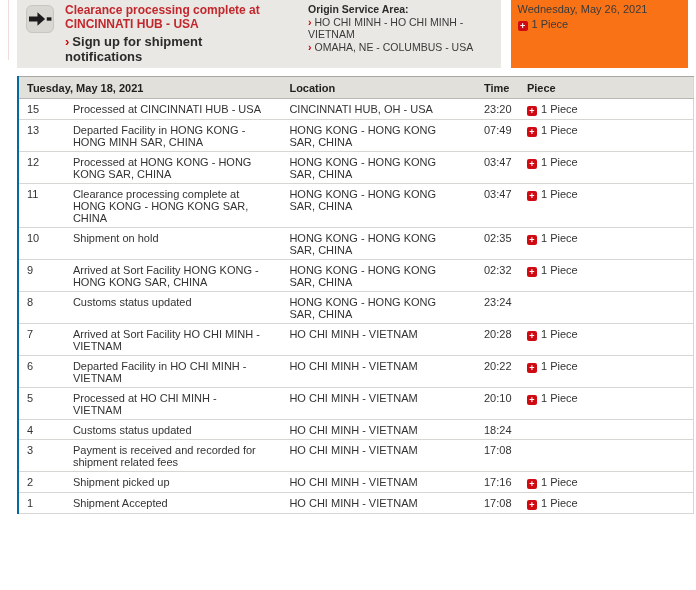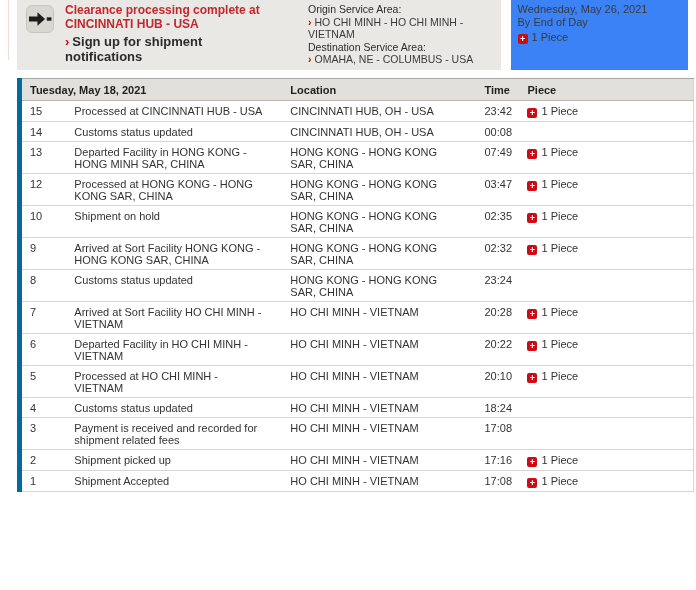--- a/index.html
+++ b/index.html
@@ -5,33 +5,33 @@
   * { margin:0; padding:0; box-sizing:border-box; }
   html,body { width:696px; height:590px; overflow:hidden; background:#fff;
     font-family:"Liberation Sans","DejaVu Sans",sans-serif; color:#333; }
   .page { position:relative; width:696px; height:476px; padding:0 8px 0 17px; }
   .edge-line { position:absolute; left:8px; top:0; width:1px; height:60px; background:#f2dcda; }
 
   
   .summary { display:flex; margin-top:0; }
   .summary-main { width:488px; background:#eae8e4; display:flex; padding:3px 6px 4px 9px; min-height:50px; }
   .summary-gap { width:10px; }
-  .summary-right { width:179px; background:#3b82f6; padding:3px 6px 4px 7px; min-height:50px; font-size:11px; line-height:13px; color:#3a3a3a; }
+  .summary-right { width:179px; background:#f97316; padding:3px 6px 4px 7px; min-height:50px; font-size:11px; line-height:13px; color:#3a3a3a; }
   .transit-icon-box { width:28px; height:28px; background:#d9d7d2; border:1px solid #c8c6c1; border-radius:6px; margin-top:2px; flex:0 0 auto; display:flex; align-items:center; justify-content:center; }
   .status-col { width:205px; margin-left:11px; }
   .status-text { color:#c2272d; font-weight:bold; font-size:12px; line-height:14px; }
   .signup { margin-top:3px; font-size:13px; font-weight:bold; color:#2b2b2b; cursor:pointer; }
   .origin-col { flex:1; margin-left:38px; font-size:10.5px; line-height:12.5px; color:#3a3a3a; }
-  .lbl { font-weight:normal; color:#2b2b2b; }
+  .lbl { font-weight:bold; color:#2b2b2b; }
   .chev { color:#cc0000; font-weight:bold; margin-right:3px; }
   .piece-badge { display:inline-block; width:10px; height:10px; background:#cf0a12; border-radius:2px; color:#fff; font-size:9px; font-weight:bold; line-height:10px; text-align:center; vertical-align:-1px; margin-right:4px; }
 
   
   table.events { width:677px; border-collapse:collapse; margin-top:8px; font-size:11px; color:#333;
-    border-left:5px solid #0369a1; border-right:1px solid #d8d6d2; }
+    border-left:2px solid #0369a1; border-right:1px solid #d8d6d2; }
   tr.section-header th { background:#e2e0db; text-align:left; font-size:11px; color:#1f1f1f;
     padding:5px 4px 4px 8px; border-top:1px solid #a9a7a3; border-bottom:1px solid #b9b7b3; }
   tr.event-row td { padding:4px 6px 3px 8px; border-bottom:1px solid #d8d6d2; vertical-align:top; line-height:12px; }
   .c-num  { width:47px; }
   .c-desc { width:217px; }
   .c-loc  { width:195px; }
   .c-time { width:43px; }
   .c-piece{ width:175px; }
   tr.event-row td.c-desc, tr.event-row td.c-loc { padding-right:14px; }
 </style>
@@ -49,64 +49,62 @@
           <rect x="23" y="11" width="5.5" height="4" fill="#1c1c1c"></rect>
         </svg>
       </div>
       <div class="status-col">
         <div class="status-text">Clearance processing complete at CINCINNATI HUB - USA</div>
         <div class="signup"><span class="chev">›</span><span>Sign up for shipment notifications</span></div>
       </div>
       <div class="origin-col">
         <div class="lbl">Origin Service Area:</div>
         <div><span class="chev">›</span><span>HO CHI MINH - HO CHI MINH - VIETNAM</span></div>
-        <div class="lbl">Destination Service Area:</div>
         <div><span class="chev">›</span><span>OMAHA, NE - COLUMBUS - USA</span></div>
       </div>
     </div>
     <div class="summary-gap"></div>
     <div class="summary-right">
       <div>Wednesday, May 26, 2021</div>
-      <div>By End of Day</div>
       <div style="margin-top:2px;"><span class="piece-badge">+</span><span>1 Piece</span></div>
     </div>
   </div>
 
   <table class="events">
     <tbody>
         <tr class="section-header">
           <th class="c-num" colspan="2">Tuesday, May 18, 2021</th>
           <th class="c-loc">Location</th>
           <th class="c-time">Time</th>
           <th class="c-piece">Piece</th>
         </tr>
         <tr class="event-row">
           <td class="c-num">15</td>
           <td class="c-desc">Processed at CINCINNATI HUB - USA</td>
           <td class="c-loc">CINCINNATI HUB, OH - USA</td>
-          <td class="c-time">23:42</td>
+          <td class="c-time">23:20</td>
           <td class="c-piece"><span class="piece-badge">+</span><span>1 Piece</span></td>
-        </tr>
-        <tr class="event-row">
-          <td class="c-num">14</td>
-          <td class="c-desc">Customs status updated</td>
-          <td class="c-loc">CINCINNATI HUB, OH - USA</td>
-          <td class="c-time">00:08</td>
-          <td class="c-piece"></td>
         </tr>
         <tr class="event-row">
           <td class="c-num">13</td>
           <td class="c-desc">Departed Facility in HONG KONG - HONG MINH SAR, CHINA</td>
           <td class="c-loc">HONG KONG - HONG KONG SAR, CHINA</td>
           <td class="c-time">07:49</td>
           <td class="c-piece"><span class="piece-badge">+</span><span>1 Piece</span></td>
         </tr>
         <tr class="event-row">
           <td class="c-num">12</td>
           <td class="c-desc">Processed at HONG KONG - HONG KONG SAR, CHINA</td>
+          <td class="c-loc">HONG KONG - HONG KONG SAR, CHINA</td>
+          <td class="c-time">03:47</td>
+          <td class="c-piece"><span class="piece-badge">+</span><span>1 Piece</span></td>
+        </tr>
+        <tr class="event-row">
+          <td class="c-num">11</td>
+          <td class="c-desc">Clearance processing complete at HONG KONG - HONG KONG SAR, CHINA</td>
           <td class="c-loc">HONG KONG - HONG KONG SAR, CHINA</td>
           <td class="c-time">03:47</td>
           <td class="c-piece"><span class="piece-badge">+</span><span>1 Piece</span></td>
         </tr>
         <tr class="event-row">
           <td class="c-num">10</td>
           <td class="c-desc">Shipment on hold</td>
           <td class="c-loc">HONG KONG - HONG KONG SAR, CHINA</td>
           <td class="c-time">02:35</td>
           <td class="c-piece"><span class="piece-badge">+</span><span>1 Piece</span></td>

